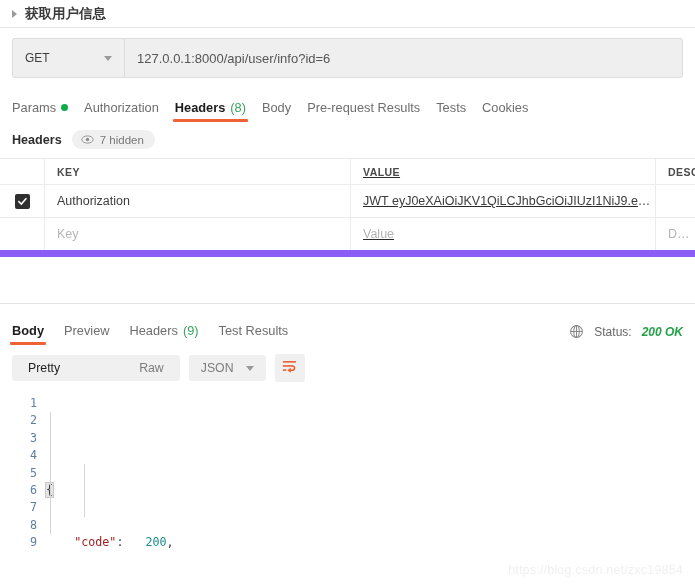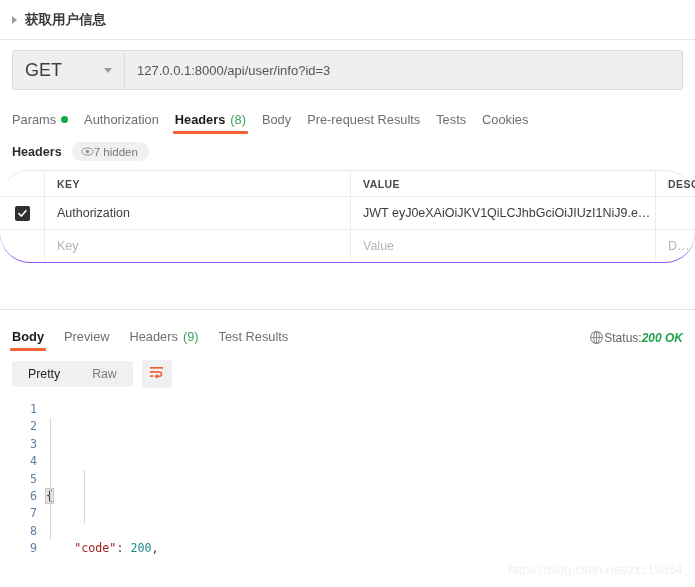--- a/index.html
+++ b/index.html
@@ -11,21 +11,21 @@
     width: 695px;
     height: 587px;
     font-family: "Liberation Sans", sans-serif;
     color: #2b2b2b;
     overflow: hidden;
     position: relative;
   }
 
   
   .title-bar {
-    height: 40px;
+    height: 28px;
     display: flex;
     align-items: center;
     padding-left: 12px;
     box-sizing: border-box;
     border-bottom: 1px solid #e6e6e6;
     background: #fff;
   }
   .caret-right {
     width: 0; height: 0;
     border-left: 5px solid #9a9a9a;
@@ -52,21 +52,21 @@
     background: #efefef;
     overflow: hidden;
   }
   .method-select {
     width: 112px;
     display: flex;
     align-items: center;
     justify-content: space-between;
     padding: 0 12px;
     border-right: 1px solid #dcdcdc;
-    font-size: 18px;
+    font-size: 12px;
     color: #3d3d3d;
     cursor: pointer;
     box-sizing: border-box;
   }
   .caret-down {
     width: 0; height: 0;
     border-top: 5px solid #9a9a9a;
     border-left: 4px solid transparent;
     border-right: 4px solid transparent;
   }
@@ -128,39 +128,39 @@
     gap: 10px;
   }
   .headers-label {
     font-size: 12.6px;
     color: #2e2e2e;
     font-weight: 600;
   }
   .hidden-pill {
     display: flex;
     align-items: center;
+    gap: 6px;
     background: #f0f0f0;
     border-radius: 11px;
     padding: 3px 11px 3px 9px;
     font-size: 11.5px;
     color: #777;
     cursor: pointer;
   }
   .eye {
     width: 13px; height: 13px;
     position: relative;
     display: inline-block;
   }
   .eye svg { display: block; }
 
   
   .hdr-table {
     border-top: 1px solid #e8e8e8;
-    border-bottom: 1px solid #8b5cf6;
-    border-radius: 30px;
+    border-bottom: 7px solid #8b5cf6;
   }
   .hdr-row {
     display: flex;
     border-bottom: 1px solid #ececec;
     height: 32px;
     align-items: stretch;
   }
   .hdr-row:last-child { border-bottom: none; }
   .hdr-row.head { height: 25px; }
   .cell-check {
@@ -182,20 +182,21 @@
   }
   .cell-val {
     width: 305px;
     flex: 0 0 305px;
     display: flex;
     align-items: center;
     padding-left: 12px;
     box-sizing: border-box;
     border-right: 1px solid #ececec;
     overflow: hidden;
+    text-decoration: underline;
   }
   .cell-desc {
     flex: 1 1 auto;
     display: flex;
     align-items: center;
     padding-left: 12px;
     box-sizing: border-box;
     overflow: hidden;
   }
   .col-head {
@@ -236,21 +237,21 @@
     height: 32px;
     box-sizing: border-box;
     gap: 20px;
     position: relative;
     margin-top: 9px;
   }
   .resp-right {
     margin-left: auto;
     display: flex;
     align-items: center;
-    gap: 0;
+    gap: 10px;
     padding-bottom: 6px;
   }
   .globe { width: 15px; height: 15px; }
   .status-text {
     font-size: 12px;
     color: #676767;
   }
   .status-code {
     color: #24a148;
     font-weight: 600;
@@ -262,20 +263,21 @@
     display: flex;
     align-items: center;
     gap: 9px;
     padding: 9px 12px 7px 12px;
   }
   .seg-group {
     display: flex;
     background: #f0f0f0;
     border-radius: 3px;
     overflow: hidden;
+    gap: 47px;
   }
   .seg {
     font-size: 12.3px;
     color: #7c7c7c;
     padding: 6px 16px;
     cursor: pointer;
   }
   .seg.active { color: #222; }
   .json-select {
     display: flex;
@@ -315,21 +317,21 @@
     color: #5b7fa8;
     user-select: none;
   }
   .code-lines {
     flex: 1;
     position: relative;
     white-space: pre;
     color: #333;
   }
   .k { color: #a11f1f; }
-  .n { color: #1a8a8a; }
+  .n { color: #1a8a8a; margin-left: 15px; }
   .p { color: #3c3c3c; }
   .fold1 {
     position: absolute;
     left: 4px;
     top: 17px;
     width: 1px;
     height: 122px;
     background: #d5d5d5;
   }
   .fold2 {
@@ -364,21 +366,21 @@
   <span class="req-title">获取用户信息</span>
 </div>
 
 <div class="url-row">
   <div class="url-bar">
     <div class="method-select">
       <span>GET</span>
       <span class="caret-down"></span>
     </div>
     <div class="url-input">
-      <span>127.0.0.1:8000/api/user/info?id=3</span>
+      <span>127.0.0.1:8000/api/user/info?id=6</span>
     </div>
   </div>
 </div>
 
 <div class="req-tabs">
   <div class="tab">
     <span>Params</span>
     <span class="green-dot"></span>
   </div>
   <div class="tab">
@@ -499,20 +501,24 @@
 <div class="body-toolbar">
   <div class="seg-group">
     <div class="seg active">
       <span>Pretty</span>
     </div>
     <div class="seg">
       <span>Raw</span>
     </div>
   </div>
 
+  <div class="json-select">
+    <span>JSON</span>
+    <span class="caret-down"></span>
+  </div>
 
   <div class="wrap-btn">
     <span>
       <svg viewBox="0 0 18 16" width="17" height="15">
         <line x1="2" y1="3" x2="16" y2="3" stroke="#ef6236" stroke-width="1.8"></line>
         <line x1="2" y1="7.4" x2="13" y2="7.4" stroke="#ef6236" stroke-width="1.8"></line>
         <path d="M13 7.4 a2.6 2.6 0 0 1 0 4.6 L8.6 12" fill="none" stroke="#ef6236" stroke-width="1.8"></path>
         <polyline points="10.3,10.2 8.2,12 10.3,13.8" fill="none" stroke="#ef6236" stroke-width="1.8"></polyline>
         <line x1="2" y1="11.8" x2="5.6" y2="11.8" stroke="#ef6236" stroke-width="1.8"></line>
       </svg>

